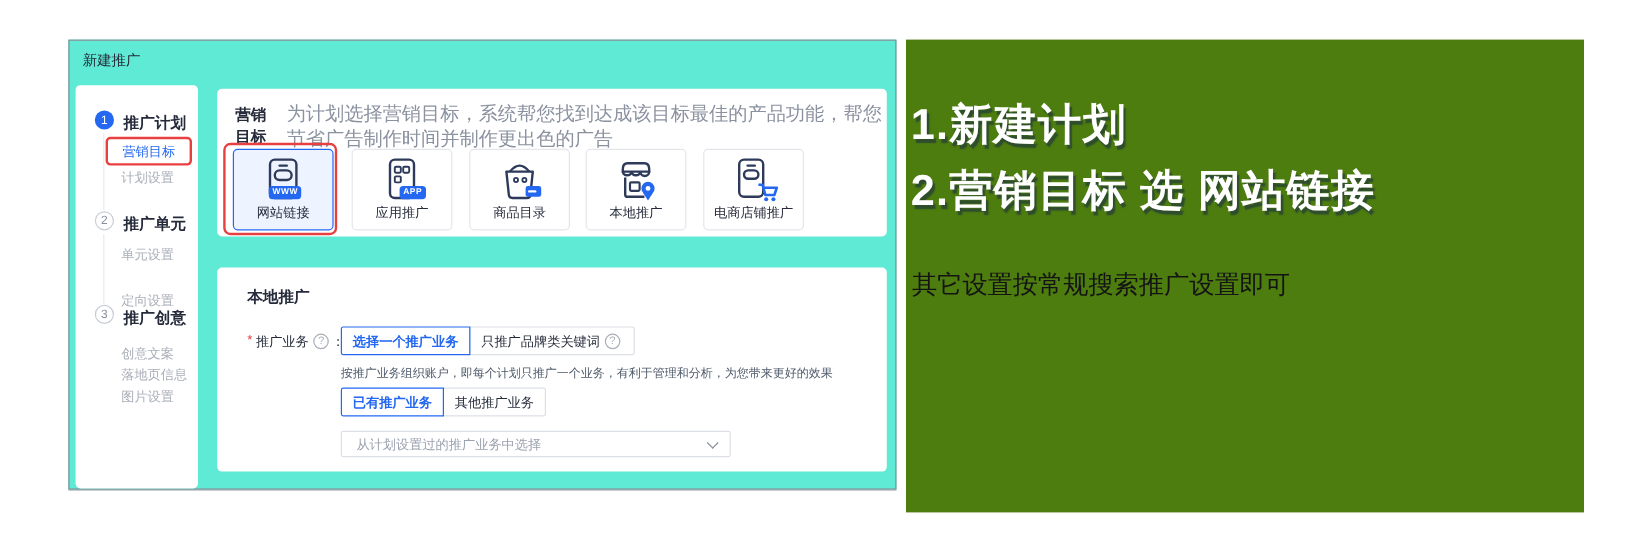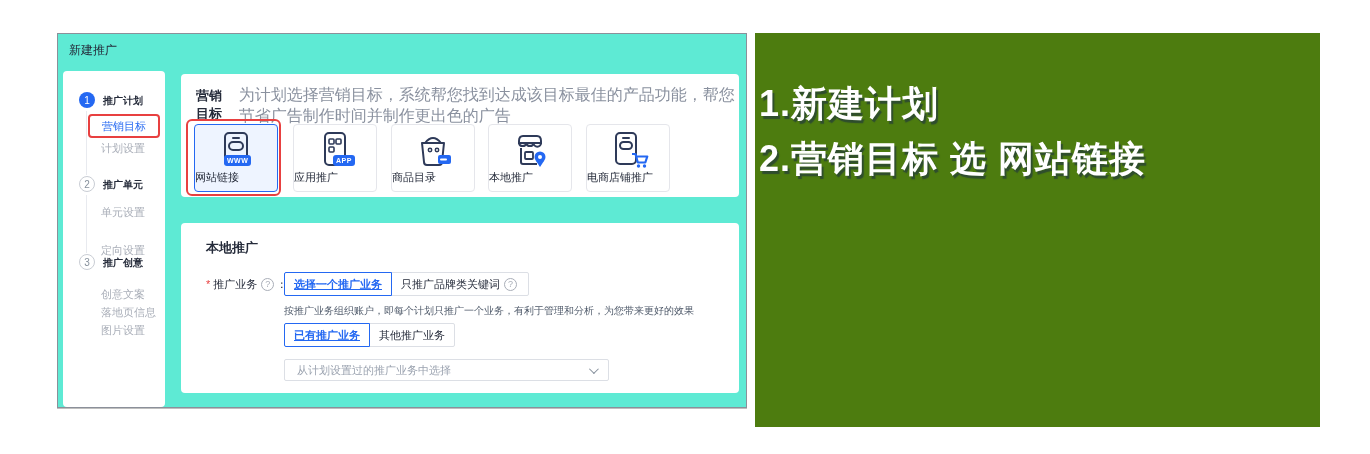--- a/index.html
+++ b/index.html
@@ -12,61 +12,61 @@
     background:#5eead4; border:1px solid #8b909a; box-shadow:0 1px 0 rgba(0,0,0,.25);
   }
   .shot-title { position:absolute; left:11px; top:8px; font-size:12px; color:#252b3a; }
 
   
   .side { position:absolute; left:5px; top:37px; width:102px; height:336px; background:#fff; border-radius:4px; }
   .step-circle { position:absolute; width:16px; height:16px; border-radius:50%; font-size:10px;
     display:flex; align-items:center; justify-content:center; }
   .step-circle.on  { background:#2468f2; color:#fff; }
   .step-circle.off { background:#fff; border:1px solid #c9cdd4; color:#86909c; }
-  .step-label { position:absolute; font-size:10px; font-weight:bold; color:#252b3a; cursor:pointer; }
+  .step-label { position:absolute; font-size:13px; font-weight:bold; color:#252b3a; cursor:pointer; }
   .sub-item { position:absolute; font-size:11px; color:#a9aeb8; cursor:pointer; }
   .sub-item.on { color:#2468f2; }
   .vline { position:absolute; left:23px; width:1px; background:#e8eaef; }
   .redbox-side { position:absolute; left:25px; top:43px; width:72px; height:24px;
     border:2px solid #e84040; border-radius:4px; display:flex; align-items:center; justify-content:center; }
 
   
   .card { position:absolute; left:123px; width:558px; background:#fff; border-radius:4px; }
   .card.goal  { top:40px;  height:123px; }
   .card.promo { top:189px; height:170px; }
 
   .goal-head { position:absolute; left:15px; top:11px; display:flex; align-items:baseline; }
   .goal-title  { font-size:13px; font-weight:bold; color:#252b3a; }
   .goal-desc   { font-size:16px; color:#8a919f; margin-left:9px; }
 
   .redbox-card { position:absolute; left:5px; top:45px; width:95px; height:77px;
     border:2px solid #e84040; border-radius:6px; pointer-events:none; }
 
   .opt { position:absolute; top:50px; width:84px; height:68px; background:#fff;
-    border:1px solid #e5e6eb; border-radius:4px; cursor:pointer; text-align:left; }
+    border:1px solid #e5e6eb; border-radius:4px; cursor:pointer; text-align:center; }
   .opt.sel { background:#eef4ff; border-color:#2468f2; }
   .opt-icon { position:relative; width:42px; height:38px; margin:6px auto 0; }
   .opt-label { font-size:11px; color:#252b3a; margin-top:1px; }
   .badge { position:absolute; background:#2468f2; color:#fff; font-size:7px; font-weight:bold;
     line-height:9px; padding:1px 3px; border-radius:3px; letter-spacing:.5px; }
 
   .promo-title { position:absolute; left:25px; top:16px; font-size:13px; font-weight:bold; color:#252b3a; }
 
   .field-label { position:absolute; left:25px; top:49px; height:24px; display:flex; align-items:center;
     font-size:11px; color:#252b3a; }
   .req { color:#e84040; margin-right:3px; }
   .helpq { width:13px; height:13px; border:1px solid #a9aeb8; border-radius:50%; color:#a9aeb8;
     font-size:9px; display:inline-flex; align-items:center; justify-content:center; margin:0 2px 0 4px; }
 
   .btn-row { position:absolute; left:103px; top:49px; display:flex; }
   .seg { height:24px; display:flex; align-items:center; padding:0 9px; font-size:11px; background:#fff;
     border:1px solid #dcdfe5; color:#252b3a; cursor:pointer; white-space:nowrap; }
   .seg.sel { border-color:#2468f2; color:#2468f2; font-weight:bold; position:relative; z-index:1; }
   .seg + .seg { margin-left:-1px; }
-  .seg:first-child { border-radius:2px 0 0 2px;text-decoration:underline; }
+  .seg:first-child { border-radius:2px 0 0 2px; }
   .seg:last-child  { border-radius:0 2px 2px 0; }
 
   .field-desc { position:absolute; left:103px; top:81px; font-size:10px; color:#4e5969; white-space:nowrap; }
 
   .tab-row { position:absolute; left:103px; top:100px; display:flex; }
 
   .dropdown { position:absolute; left:103px; top:136px; width:325px; height:22px; background:#fff;
     border:1px solid #dcdfe5; border-radius:2px; display:flex; align-items:center;
     padding:0 12px; cursor:pointer; }
   .dd-placeholder { font-size:11px; color:#9aa2af; flex:1; }
@@ -222,13 +222,14 @@
       <span class="chevron"></span>
     </div>
   </div>
 </div>
 
 <div class="ann">
   <div class="ann-heading">
     <div>1.新建计划</div>
     <div>2.营销目标 选 网站链接</div>
   </div>
+  <div class="ann-note">其它设置按常规搜索推广设置即可</div>
 </div>
 
 </body></html>

